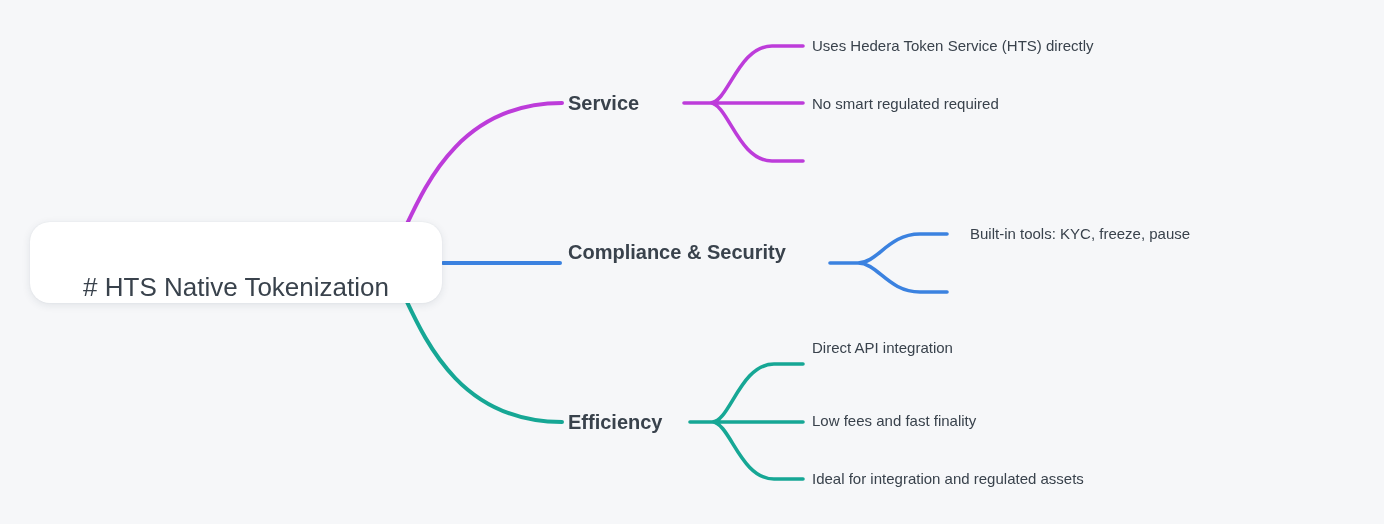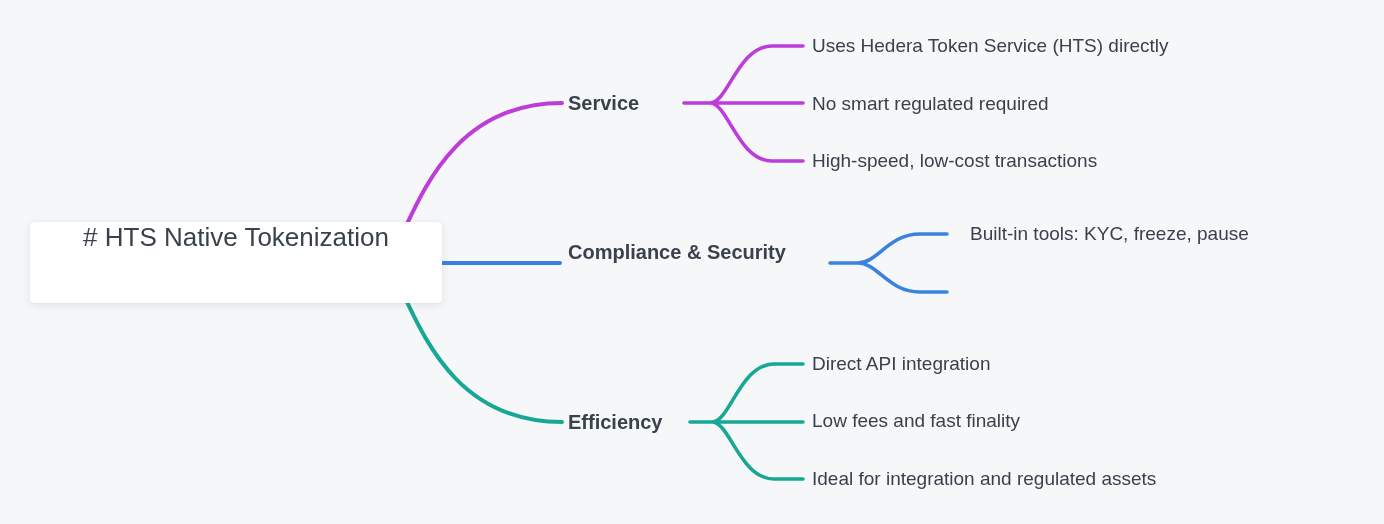--- a/index.html
+++ b/index.html
@@ -22,42 +22,42 @@
   .links-svg path {
     fill: none;
     stroke-linecap: round;
     stroke-linejoin: round;
   }
   .root-node {
     position: absolute;
     left: 30px; top: 222px;
     width: 412px; height: 81px;
     background: #ffffff;
-    border-radius: 4px;
+    border-radius: 20px;
     box-shadow: 0 2px 8px rgba(25, 45, 70, 0.10), 0 0 2px rgba(25,45,70,0.06);
     display: flex;
-    align-items: flex-start;
+    align-items: flex-end;
     justify-content: center;
   }
   .root-node .root-label {
     font-size: 26px;
     white-space: nowrap;
   }
   .label {
     position: absolute;
     transform: translateY(-50%);
     white-space: nowrap;
     line-height: 1.2;
   }
   .branch-label {
     font-size: 20px;
     font-weight: bold;
   }
   .child-label {
-    font-size: 19px;
+    font-size: 15px;
   }
 </style>
 </head>
 <body>
 
 <div class="stage" id="stage" style="background: rgb(246, 247, 249); color: rgb(57, 66, 76);">
 
   <svg class="links-svg" viewBox="0 0 1384 524">
 
     <path stroke-width="4" d="M 380 263 C 408 263 420 103 562 103" stroke="#bd3cda"></path>
@@ -81,21 +81,20 @@
   <div class="root-node" style="background: rgb(255, 255, 255);">
     <span class="root-label"># HTS Native Tokenization</span>
   </div>
 
   <div class="label branch-label" style="left:568px; top:103px">Service</div>
   <div class="label branch-label" style="left:568px; top:252px">Compliance &amp; Security</div>
   <div class="label branch-label" style="left:568px; top:422px">Efficiency</div>
 
   <div class="label child-label" style="left:812px; top:46px">Uses Hedera Token Service (HTS) directly</div>
   <div class="label child-label" style="left:812px; top:104px">No smart regulated required</div>
-  <div class="label child-label" style="left:812px; top:161px">High-speed, low-cost transactions</div>
 
   <div class="label child-label" style="left:970px; top:234px">Built-in tools: KYC, freeze, pause</div>
 
-  <div class="label child-label" style="left:812px; top:364px">Direct API integration</div>
+  <div class="label child-label" style="left:812px; top:348px">Direct API integration</div>
   <div class="label child-label" style="left:812px; top:421px">Low fees and fast finality</div>
   <div class="label child-label" style="left:812px; top:479px">Ideal for integration and regulated assets</div>
 
 </div>
 
 </body></html>

